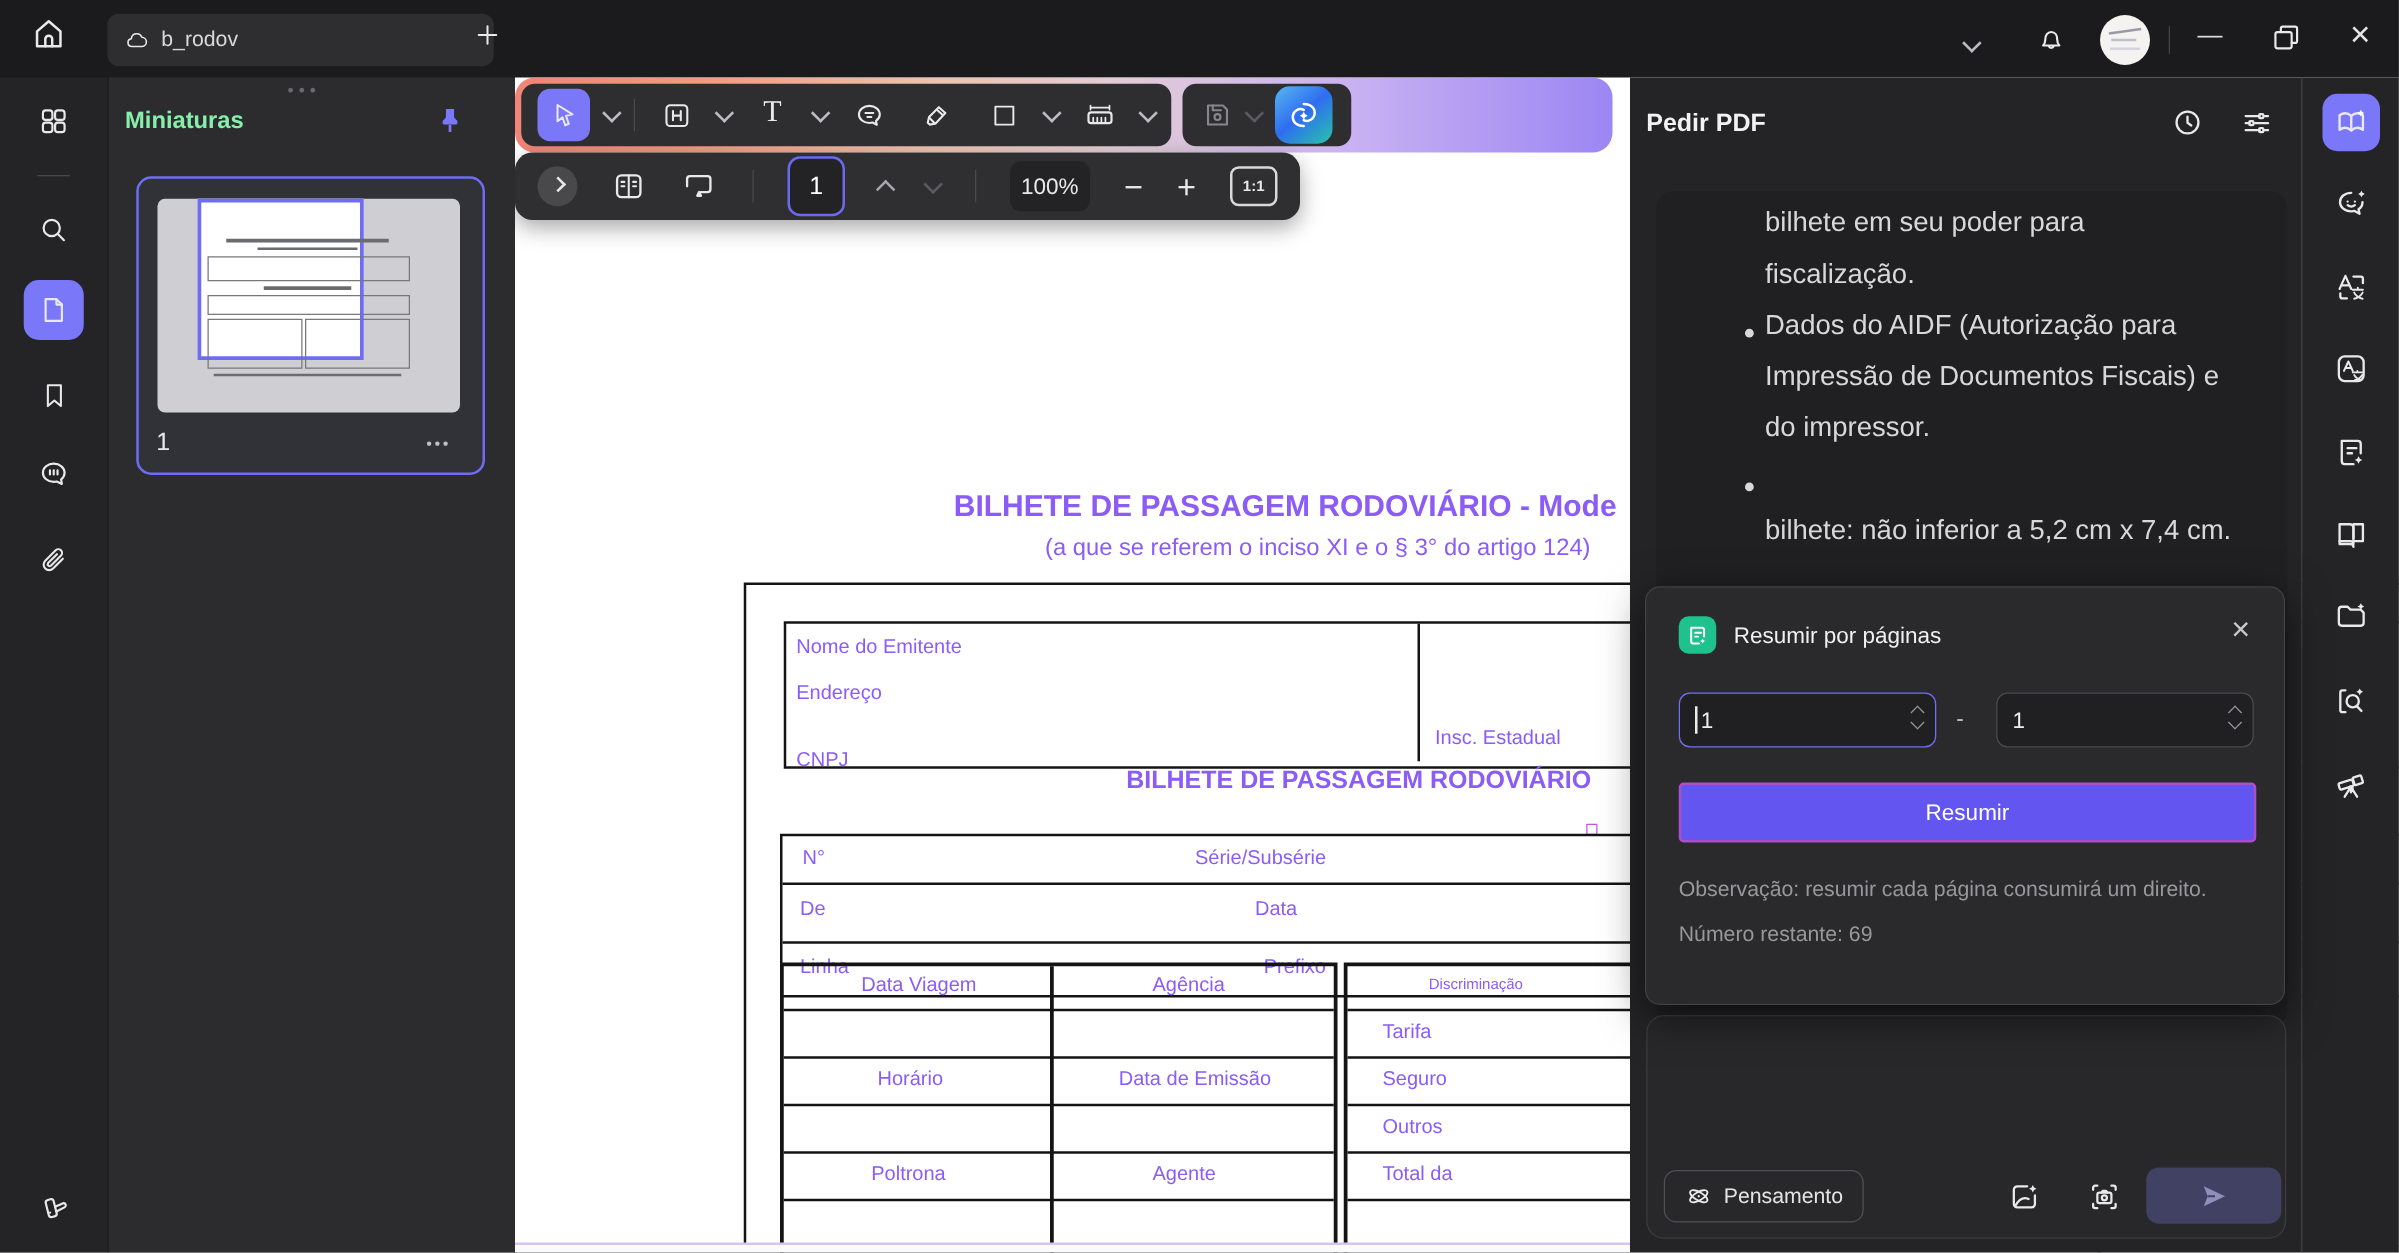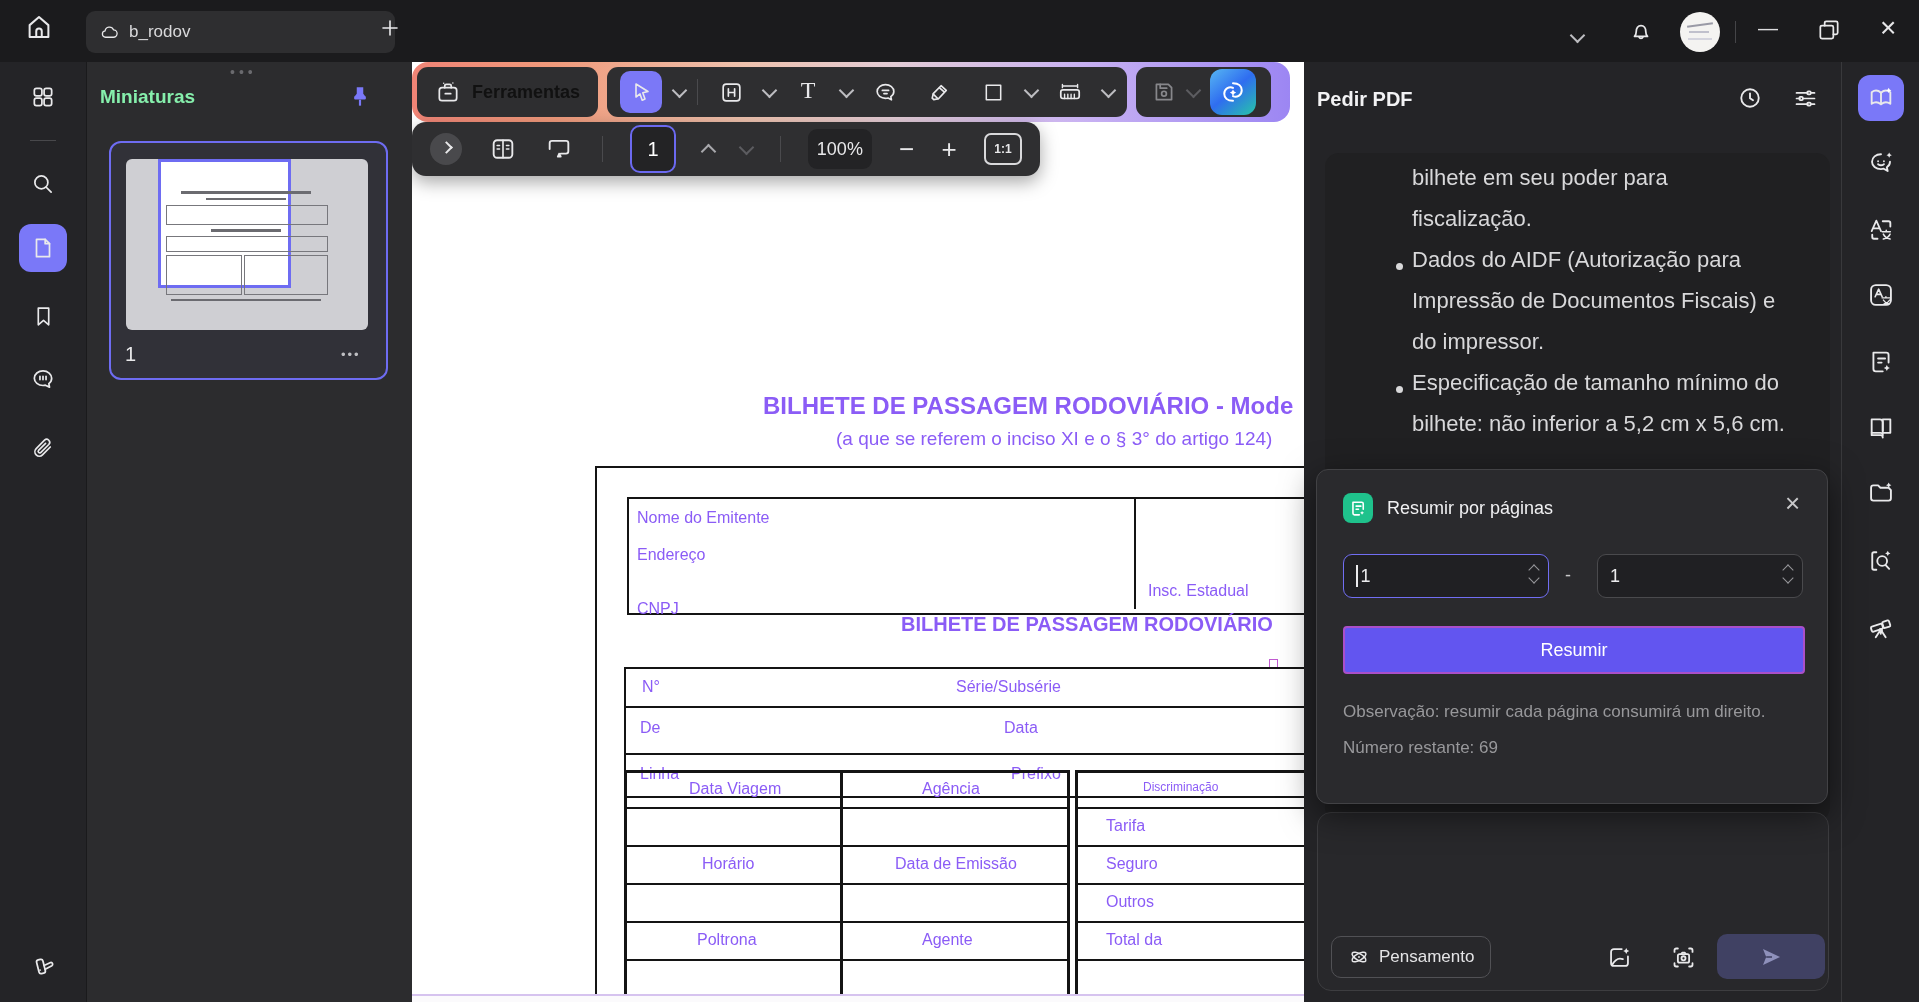--- a/index.html
+++ b/index.html
@@ -246,29 +246,20 @@
     <div class="dtext" style="left:28px;top:44px;font-size:16px">Tarifa</div>
     <div class="dtext" style="left:28px;top:82px;font-size:16px">Seguro</div>
     <div class="dtext" style="left:28px;top:120px;font-size:16px">Outros</div>
     <div class="dtext" style="left:28px;top:158px;font-size:16px">Total da</div>
   </div>
 
   <div class="a" style="left:0;top:932px;width:100%;height:2px;background:#d6c3ef"></div>
   <div class="a" style="left:0;top:934px;width:100%;height:6px;background:#fbfafc"></div>
 
   <div id="tooltray">
-    <div class="seg" style="gap:11px;padding:0 18px">
-      <svg class="ic" width="26" height="26" viewBox="0 0 24 24">
-        <rect x="4" y="8" width="16" height="12" rx="2.5"></rect>
-          <path d="M9 8V6.5A1.5 1.5 0 0 1 10.5 5h3A1.5 1.5 0 0 1 15 6.5V8M9.5 13.5h5"></path>
-        <circle cx="8" cy="4" r="0.7" fill="#e9e9eb" stroke="none"></circle>
-          <circle cx="16.5" cy="3.6" r="0.7" fill="#e9e9eb" stroke="none"></circle>
-      </svg>
-      <span style="font-weight:bold;font-size:18px">Ferramentas</span>
-    </div>
 
     <div class="seg" style="gap:12px;padding:0 13px">
       <div class="toolbtn active">
         <svg class="ic" width="24" height="24" viewBox="0 0 24 24">
           <path d="M7 4l12 7.5-5.2 1.2L16 19l-2.8 1.2-2.2-6.3L7 17z"></path>
         </svg>
       </div>
       <span class="chev"></span>
       <span class="vdiv"></span>
       <div class="toolbtn">
@@ -374,22 +365,21 @@
   </div>
 
   <div class="a" id="msgcard">
     <div class="chatline" style="left:87px;top:12px">bilhete em seu poder para</div>
     <div class="chatline" style="left:87px;top:53px">fiscalização.</div>
     <span class="bdot" style="left:71px;top:110px"></span>
     <div class="chatline" style="left:87px;top:135px">Impressão de Documentos Fiscais) e</div>
     <div class="chatline" style="left:87px;top:94px">Dados do AIDF (Autorização para</div>
     <div class="chatline" style="left:87px;top:176px">do impressor.</div>
     <span class="bdot" style="left:71px;top:233px"></span>
-    <div class="chatline" style="left:87px;top:217px">Especificação de tamanho mínimo do</div>
-    <div class="chatline" style="left:87px;top:258px">bilhete: não inferior a 5,2 cm x 5,6 cm.</div>
+    <div class="chatline" style="left:87px;top:258px">bilhete: não inferior a 5,2 cm x 7,4 cm.</div>
   </div>
 
   <div class="a" id="dialog">
     <div class="a" style="left:26px;top:23px;width:30px;height:30px;border-radius:8px;background:#1fc28c;display:flex;align-items:center;justify-content:center">
       <svg width="19" height="19" viewBox="0 0 24 24" style="stroke:#fff;fill:none;stroke-width:2;stroke-linecap:round">
         <path d="M5 4h11a2 2 0 0 1 2 2v7M5 4v14a2 2 0 0 0 2 2h6"></path>
           <path d="M9 9h6M9 13h3"></path>
         <path d="M16.5 15l.9 1.6 1.6.9-1.6.9-.9 1.6-.9-1.6-1.6-.9 1.6-.9z" fill="#fff" stroke="none"></path>
       </svg>
     </div>

